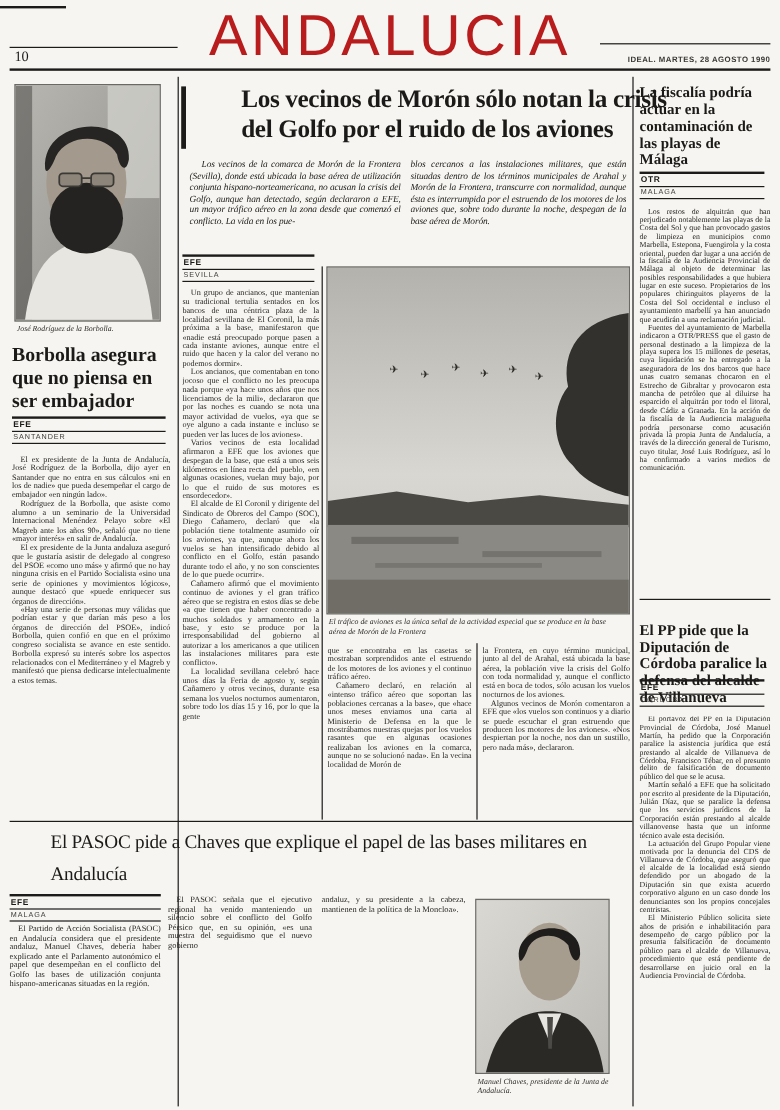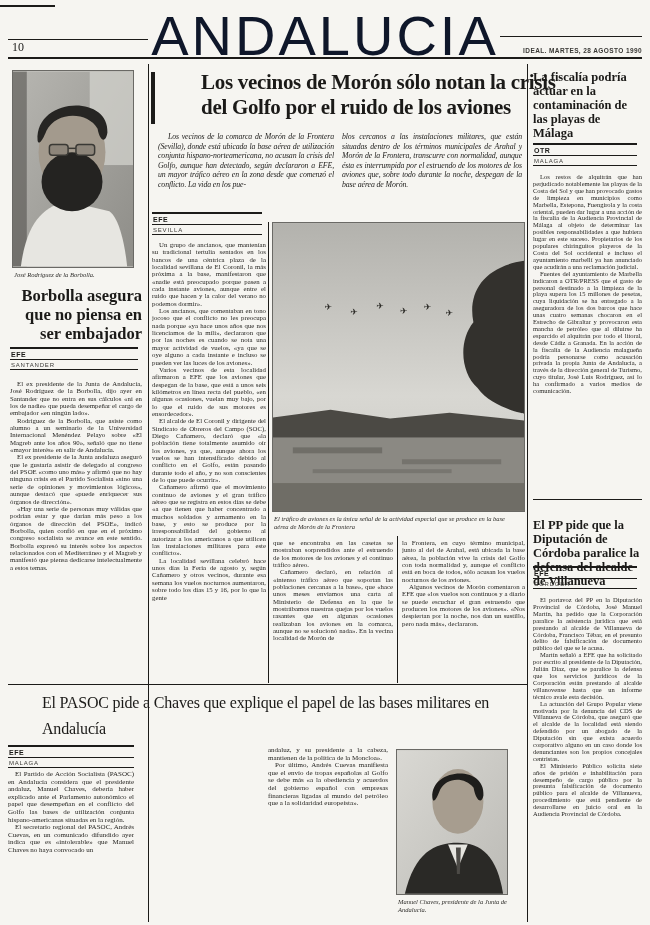--- a/index.html
+++ b/index.html
@@ -8,28 +8,28 @@
     background:#f6f5f1;color:#1b1a18;
     font-family:"Liberation Serif",serif;
     overflow:hidden;
   }
   .abs{position:absolute;}
   .rule{position:absolute;background:#1c1b19;}
   
   .section-title{
     left:0;right:0;top:3px;text-align:center;
     font-family:"Liberation Sans",sans-serif;font-weight:400;
-    font-size:56px;letter-spacing:3px;color:#0f172a;
+    font-size:48px;letter-spacing:3px;color:#b91c1c;
   }
   .page-num{left:12px;top:40px;font-family:Liberation Serif, serif;font-size:12px;}
   .dateline{right:8px;top:47px;font-family:"Liberation Sans",sans-serif;
     font-size:6.5px;font-weight:bold;letter-spacing:.4px;color:#3a3936;}
   
   .hl-main{font-weight:bold;font-size:21px;line-height:25px;letter-spacing:-.3px;}
-  .hl-mid{font-weight:bold;font-size:16.5px;line-height:19px;text-align:right;}
+  .hl-mid{font-weight:bold;font-size:16.5px;line-height:19px;}
   .hl-small{font-weight:bold;font-size:12.5px;line-height:14px;}
   .hl-big{font-weight:normal;font-size:16px;line-height:26px;letter-spacing:-.2px;margin-left:16px;}
   
   .agency-block{border-top:2px solid #1c1b19;font-family:"Liberation Sans",sans-serif;}
   .agency{font-weight:bold;font-size:7px;letter-spacing:.5px;padding:2px 0 1px 1px;
     border-bottom:1px solid #1c1b19;}
   .city{font-size:6px;letter-spacing:.8px;padding:2px 0 1px 1px;color:#3c3b38;
     border-bottom:1px solid #1c1b19;}
   
   .col p{margin:0;text-indent:7px;text-align:justify;
@@ -172,28 +172,27 @@
 
 <div class="rule" style="left:8px;top:684px;width:519px;height:1px;"></div>
 <div class="abs hl-big" style="left:26px;top:690px;width:452px;">El PASOC pide a Chaves que explique el papel de las bases militares en Andalucía</div>
 <div class="abs" style="left:8px;top:745px;width:126px;">
   <div class="agency-block">
     <div class="agency">EFE</div>
     <div class="city">MALAGA</div>
   </div>
   <div class="col bt" style="height:142px;margin-top:3px;">
     <p>El Partido de Acción Socialista (PASOC) en Andalucía considera que el presidente andaluz, Manuel Chaves, debería haber explicado ante el Parlamento autonómico el papel que desempeñan en el conflicto del Golfo las bases de utilización conjunta hispano-americanas situadas en la región.</p>
-    <p>El secretario regional del PASOC, Andrés Cuevas, en un comunicado difundido ayer indica que es «intolerable» que Manuel Chaves no haya convocado un</p>
   </div>
 </div>
 <div class="abs col bt" style="left:140px;top:747px;width:120px;height:172px;">
+  <p>El PASOC señala que el ejecutivo regional ha venido manteniendo un silencio sobre el conflicto del Golfo Pérsico que, en su opinión, «es una muestra del seguidismo que el nuevo gobierno</p>
 </div>
 <div class="abs col bt" style="left:268px;top:747px;width:120px;height:172px;">
   <p class="cont">andaluz, y su presidente a la cabeza, mantienen de la política de la Moncloa».</p>
-  <p>Por último, Andrés Cuevas manifiesta que el envío de tropas españolas al Golfo se debe más «a la obediencia y acuerdos del gobierno español con empresas financieras ligadas al mundo del petróleo que a la solidaridad europeísta».</p>
 </div>
 <svg class="abs photo" style="left:396px;top:749px;" width="112" height="146" viewBox="0 0 112 146">
   <defs>
     <linearGradient id="bg2" x1="0" y1="0" x2="1" y2="1">
       <stop offset="0" stop-color="#d9d8d3"></stop>
         <stop offset="1" stop-color="#bcbbb6"></stop>
     </linearGradient>
   </defs>
   <rect width="112" height="146" fill="url(#bg2)"></rect>
   <path d="M8,146 C18,104 38,94 62,94 C86,94 102,108 108,146 Z" fill="#2a2926"></path>

